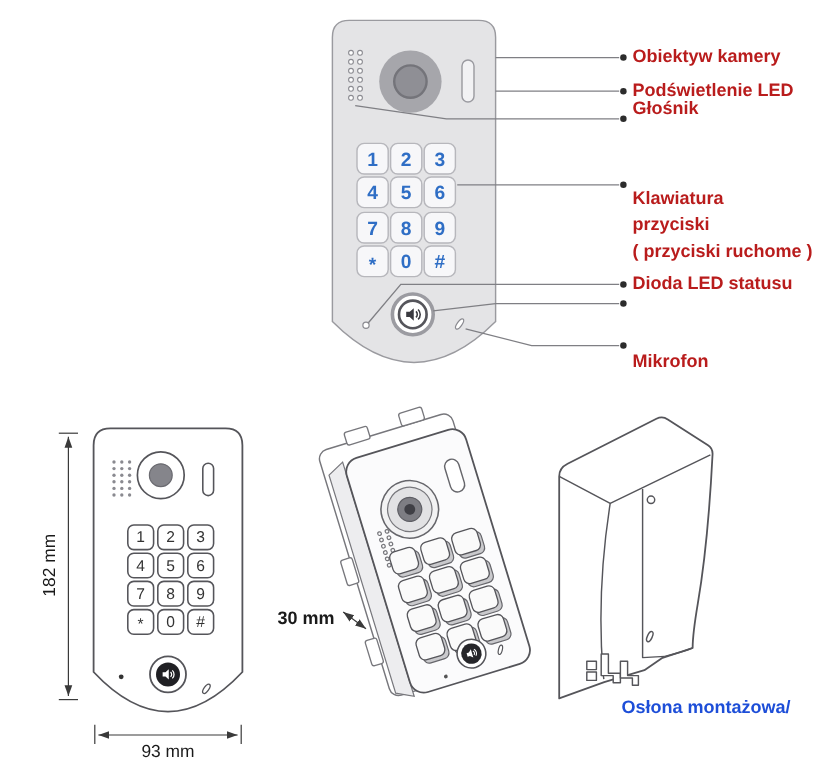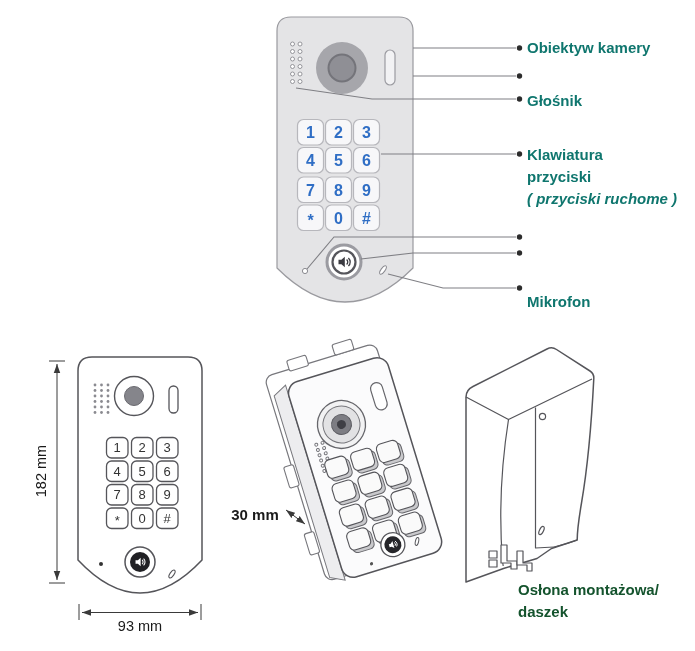--- a/index.html
+++ b/index.html
@@ -1,24 +1,24 @@
 <!DOCTYPE html>
 <html><head>
 <meta charset="utf-8">
 <style>
   html,body{margin:0;padding:0;background:#fff;}
   .stage{position:relative;width:695px;height:651px;background:#fff;overflow:hidden;
          font-family:"Liberation Sans",sans-serif;}
   svg{position:absolute;left:0;top:0;}
   .callout{position:absolute;left:527px;font-family:"Liberation Sans",sans-serif;
-           font-size:15px;font-weight:600;color:#0f766e;line-height:19px;white-space:nowrap;}
+           font-size:15px;font-weight:600;color:#b91c1c;line-height:19px;white-space:nowrap;}
   .callout.multi{line-height:22px;}
-  .callout .ital{font-style:italic;}
+  .callout .ital{}
   .shield-label{position:absolute;left:518px;top:579px;font-size:15px;font-weight:600;
-                color:#14532d;line-height:22px;white-space:nowrap;}
+                color:#1d4ed8;line-height:22px;white-space:nowrap;}
   .key-blue{font-family:"Liberation Sans",sans-serif;font-size:16px;font-weight:bold;fill:#2f6ec5;}
   .key-dark{font-family:"Liberation Sans",sans-serif;font-size:13px;fill:#333;}
   .dim-text{font-family:"Liberation Sans",sans-serif;font-size:14.5px;fill:#1a1a1a;}
   .dim-text-bold{font-family:"Liberation Sans",sans-serif;font-size:15px;font-weight:bold;fill:#1a1a1a;}
   text{user-select:none;}
 </style>
 </head>
 <body>
 
 <div class="stage">
@@ -290,26 +290,27 @@
     <g fill="#ffffff" stroke="#55555a" stroke-width="1.2">
       <rect x="489" y="551" width="8" height="7"></rect>
       <rect x="489" y="560" width="8" height="7"></rect>
       <path d="M 501,545 L 501,563 L 511,563 L 511,569 L 517,569 L 517,561 L 507,561 L 507,545 Z"></path>
       <path d="M 517,551 L 517,565 L 527,565 L 527,571 L 532,571 L 532,563 L 523,563 L 523,551 Z"></path>
     </g>
   </g>
 </svg>
 
 <div class="callout" style="top:38px">Obiektyw kamery</div>
-<div class="callout" style="top:91px">Głośnik</div>
-<div class="callout multi" style="top:144px">
+<div class="callout" style="top:66px">Podświetlenie LED</div>
+<div class="callout" style="top:81px">Głośnik</div>
+<div class="callout multi" style="top:155px">
   <div>Klawiatura</div>
   <div>przyciski</div>
   <div class="ital">( przyciski ruchome )</div>
 </div>
+<div class="callout" style="top:227px">Dioda LED statusu</div>
 <div class="callout" style="top:292px">Mikrofon</div>
 
 <div class="shield-label">
   <div>Osłona montażowa/</div>
-  <div>daszek</div>
 </div>
 
 </div>
 
 </body></html>

